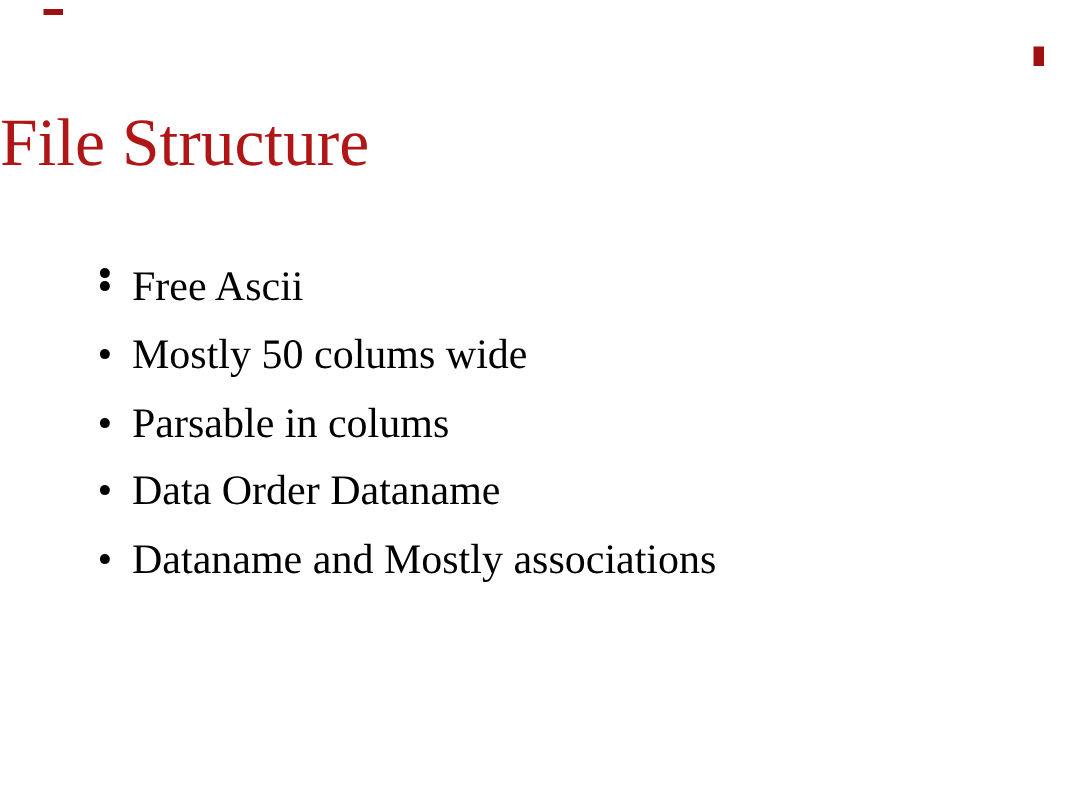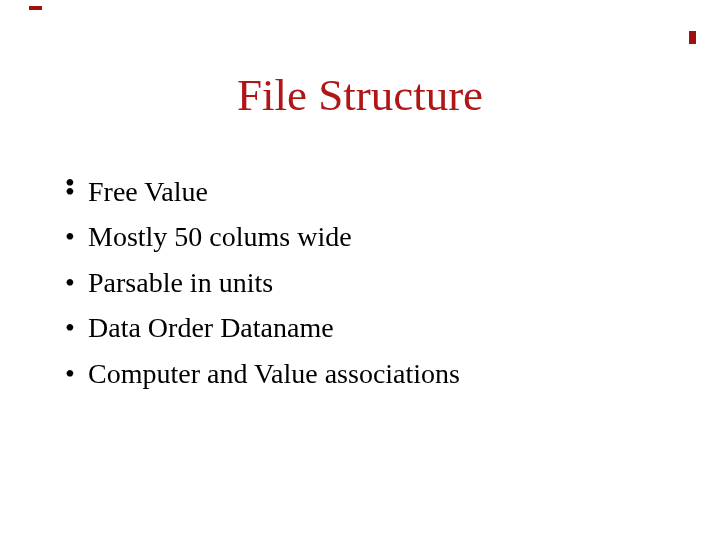--- a/index.html
+++ b/index.html
@@ -40,21 +40,20 @@
     top: 31px;
     width: 7px;
     height: 13px;
   }
   .slide-title {
     position: absolute;
     top: 70px;
     left: 0;
     right: 0;
     margin: 0;
-    text-align: center;
     font-family: "Liberation Serif", serif;
     font-size: 45px;
     line-height: 50px;
     font-weight: normal;
     color: var(--title);
     letter-spacing: 0px;
   }
   .bullet-list {
     position: absolute;
     left: 63px;
@@ -91,33 +90,33 @@
   <div class="corner-mark tr"></div>
 
   <h1 class="slide-title">File Structure</h1>
 
   <ul class="bullet-list">
     <li class="bullet-item">
       <span class="bullet-dot">•</span>
     </li>
     <li class="bullet-item">
       <span class="bullet-dot">•</span>
-      <span>Free Value</span>
+      <span>Free Ascii</span>
     </li>
     <li class="bullet-item">
       <span class="bullet-dot">•</span>
       <span>Mostly 50 colums wide</span>
     </li>
     <li class="bullet-item">
       <span class="bullet-dot">•</span>
-      <span>Parsable in units</span>
+      <span>Parsable in colums</span>
     </li>
     <li class="bullet-item">
       <span class="bullet-dot">•</span>
       <span>Data Order Dataname</span>
     </li>
     <li class="bullet-item">
       <span class="bullet-dot">•</span>
-      <span>Computer and Value associations</span>
+      <span>Dataname and Mostly associations</span>
     </li>
   </ul>
 
 </div>
 
 </body></html>

